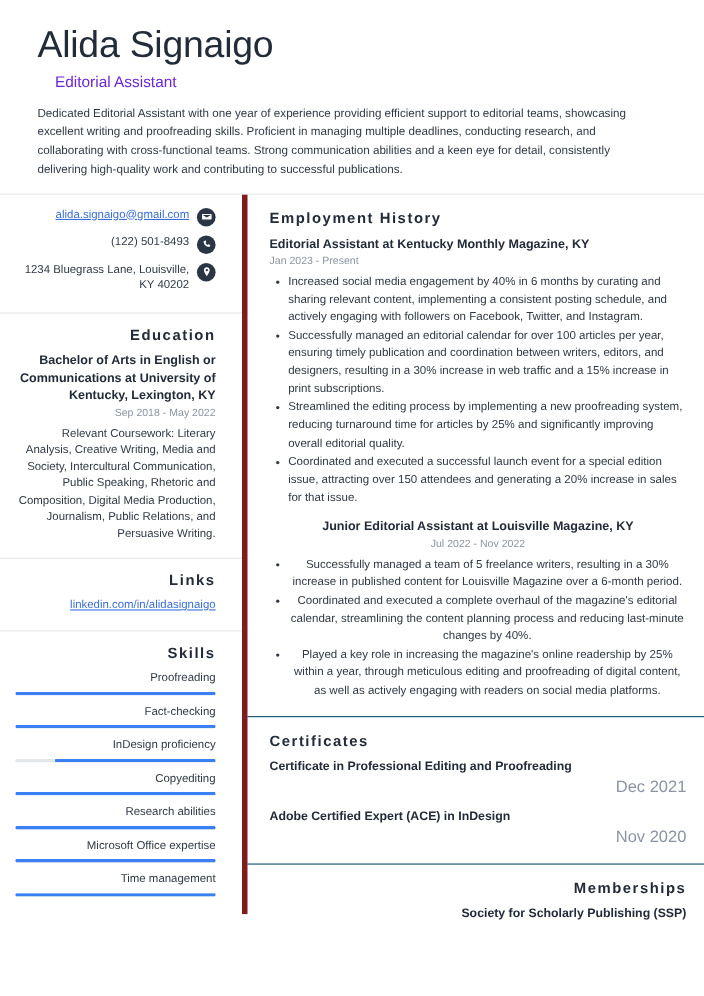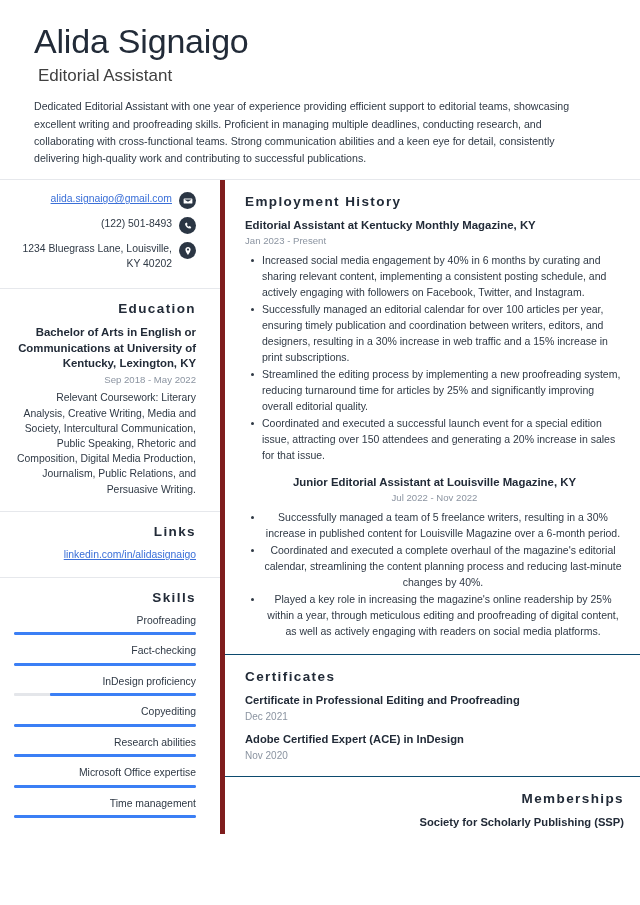--- a/index.html
+++ b/index.html
@@ -29,24 +29,24 @@
   .name {
     font-size: 34px;
     font-weight: 300;
     letter-spacing: -0.2px;
     color: #222b38;
     line-height: 1.12;
     margin: 0 0 6px 0;
     font-stretch: condensed;
   }
   .job-title {
-    font-size: 17px;
+    font-size: 14px;
     font-weight: 400;
-    color: #404040;
-    margin: 0 0 12px 4px;
+    color: #6d28d9;
+    margin: 0 0 12px 16px;
     line-height: 1.2;
   }
   .summary {
     font-size: 10.6px;
     line-height: 1.62;
     color: #2f3945;
     margin: 0;
     max-width: 560px;
   }
 
@@ -231,24 +231,25 @@
   }
   .cert:last-child { margin-bottom: 0; }
   .cert-name {
     font-size: 11.2px;
     font-weight: bold;
     color: #222b38;
     line-height: 1.3;
     margin: 0 0 2px 0;
   }
   .cert-date {
-    font-size: 10px;
+    font-size: 15px;
     color: #8b94a1;
     line-height: 1.3;
     margin: 0;
+    text-align: right;
   }
   .member-name {
     font-size: 11.2px;
     font-weight: bold;
     color: #222b38;
     line-height: 1.3;
     margin: 0;
   }
 </style>
 </head>

